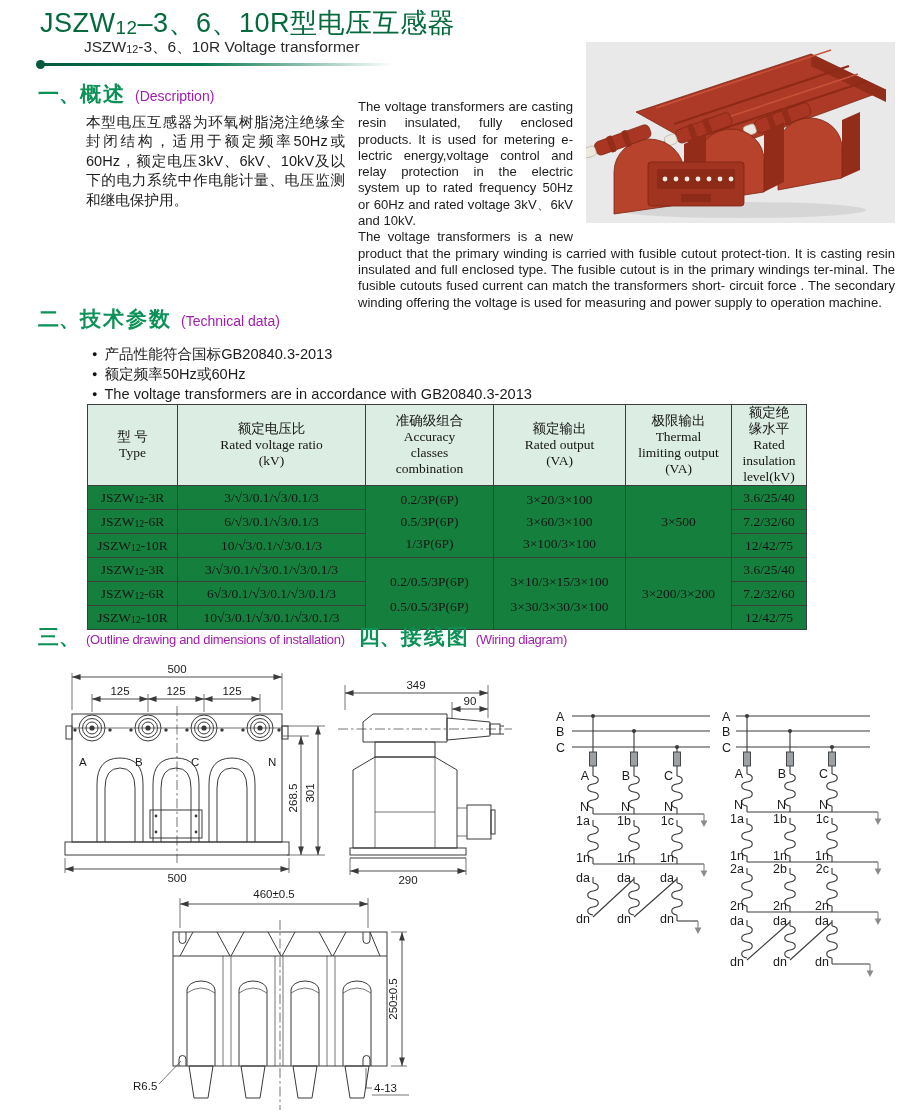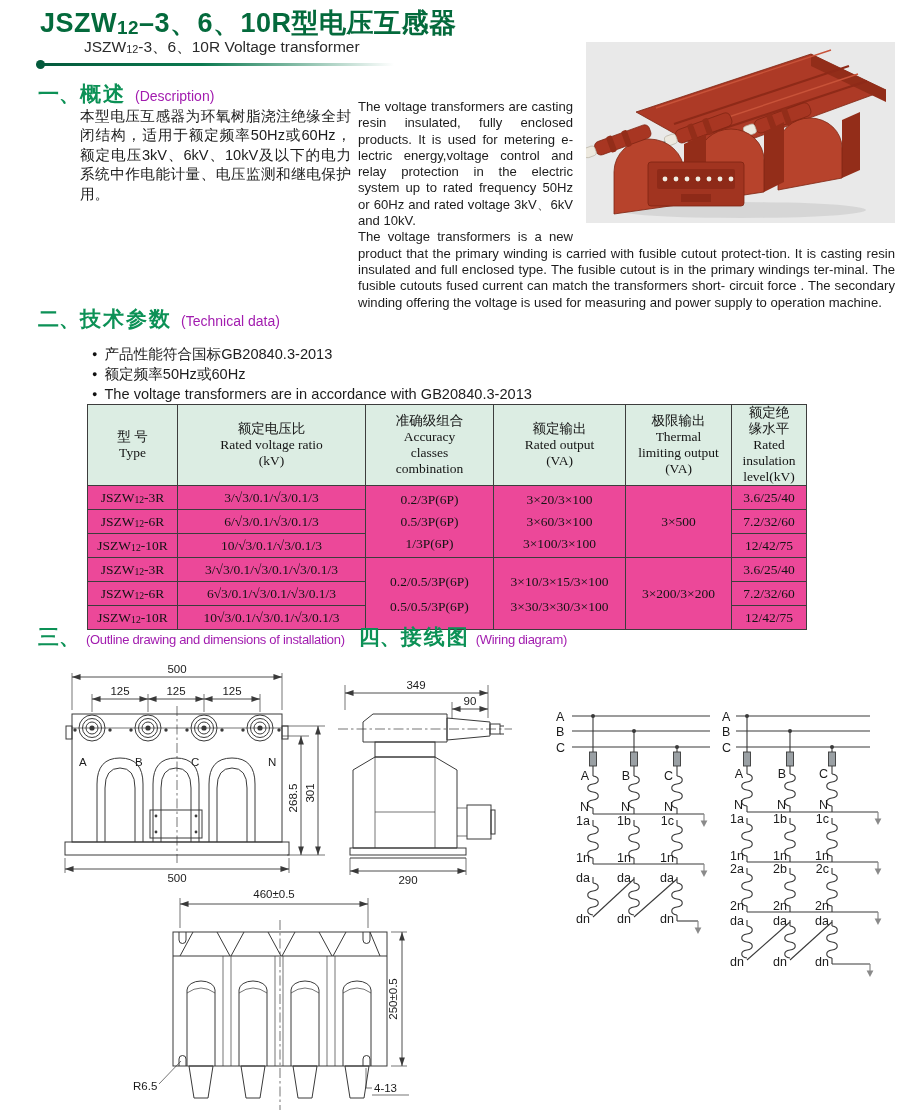--- a/index.html
+++ b/index.html
@@ -1,54 +1,54 @@
 <!DOCTYPE html>
 <html><head>
 <meta charset="utf-8">
 <style>
   html,body{margin:0;padding:0;}
   body{width:900px;height:1117px;position:relative;background:#ffffff;
        font-family:"Liberation Sans",sans-serif;color:#222;overflow:hidden;}
   .abs{position:absolute;}
   
-  .title{left:40px;top:5px;font-size:27px;font-weight:bold;color:#046a3c;letter-spacing:.5px;}
+  .title{left:40px;top:5px;font-size:27px;font-weight:normal;color:#046a3c;letter-spacing:.5px;}
   .title sub,.subtitle sub{font-size:70%;vertical-align:-8%;}
   .subtitle{left:40px;top:37px;font-size:15.5px;color:#2a2a2a;margin-left:44px;}
   .divider-dot{left:36px;top:60px;width:9px;height:9px;border-radius:50%;background:#045a3c;}
   .divider-line{left:44px;top:63px;width:350px;height:2.5px;
       background:linear-gradient(to right,#045a3c,#0c7a50 45%,rgba(255,255,255,0));}
   
   .sec-head{display:flex;align-items:baseline;white-space:nowrap;}
   .sec-num,.sec-cn{font-size:21px;font-weight:bold;color:#0c9156;}
   .sec-cn{letter-spacing:2px;}
   .sec-en{font-size:14px;color:#a21caf;margin-left:9px;}
   .sec-en.small{font-size:13px;margin-left:6px;letter-spacing:-.3px;}
   .h1{left:38px;top:80px;}
   .h2{left:38px;top:305px;}
   .h34{left:38px;top:623px;}
   .h34 .gap{width:14px;}
   
   .cn-text{left:74px;top:101px;width:283px;height:208px;font-size:14.6px;line-height:19.4px;
            text-align:justify;color:#1c1c1c;overflow:hidden;}
-  .cn-text p{margin:6px;}
+  .cn-text p{margin:12px;}
   .en-text{left:358px;top:99px;width:537px;height:212px;font-size:13.1px;line-height:16.3px;
            text-align:justify;color:#1c1c1c;overflow:hidden;}
   .en-text p{margin:0;}
   .photo-spacer{float:right;width:322px;height:132px;}
   .photo{left:586px;top:42px;width:309px;height:181px;background:#e9e9e9;}
   
   .bullets{left:84px;top:337px;list-style:none;margin:8px;padding:0;font-size:14.6px;line-height:19.8px;color:#1c1c1c;}
   .bullets li::before{content:"●";font-size:9px;vertical-align:2px;margin-right:7px;color:#111;}
   
   table.spec{left:87px;top:404px;border-collapse:collapse;table-layout:fixed;width:719px;
              font-family:"Liberation Serif","DejaVu Serif",serif;color:#141414;}
   table.spec th,table.spec td{border:1px solid #3d3d3d;text-align:center;vertical-align:middle;
              white-space:pre-line;padding:0 2px;overflow:hidden;}
   table.spec th{background:#dcede3;font-weight:normal;font-size:13.5px;line-height:16px;height:76px;}
-  table.spec td{font-size:13.5px;height:23px;background:#ec4899;}
+  table.spec td{font-size:13.5px;height:23px;background:#15803d;}
   td.ml3{line-height:22px;margin-top:20px;} td.ml2{line-height:25px;}
   table.spec sub{font-size:72%;vertical-align:-10%;}
   
   svg text{font-family:"Liberation Sans",sans-serif;}
   .dtxt{font-size:11.5px;fill:#1b1b1b;}
   .wtxt{font-size:12.5px;fill:#1b1b1b;}
   .ln{stroke:#3a3a3a;stroke-width:1;fill:none;}
   .thin{stroke:#3a3a3a;stroke-width:.7;fill:none;}
   .dim{stroke:#3a3a3a;stroke-width:.9;fill:none;
        marker-start:url(#dimarrow);marker-end:url(#dimarrow);}

